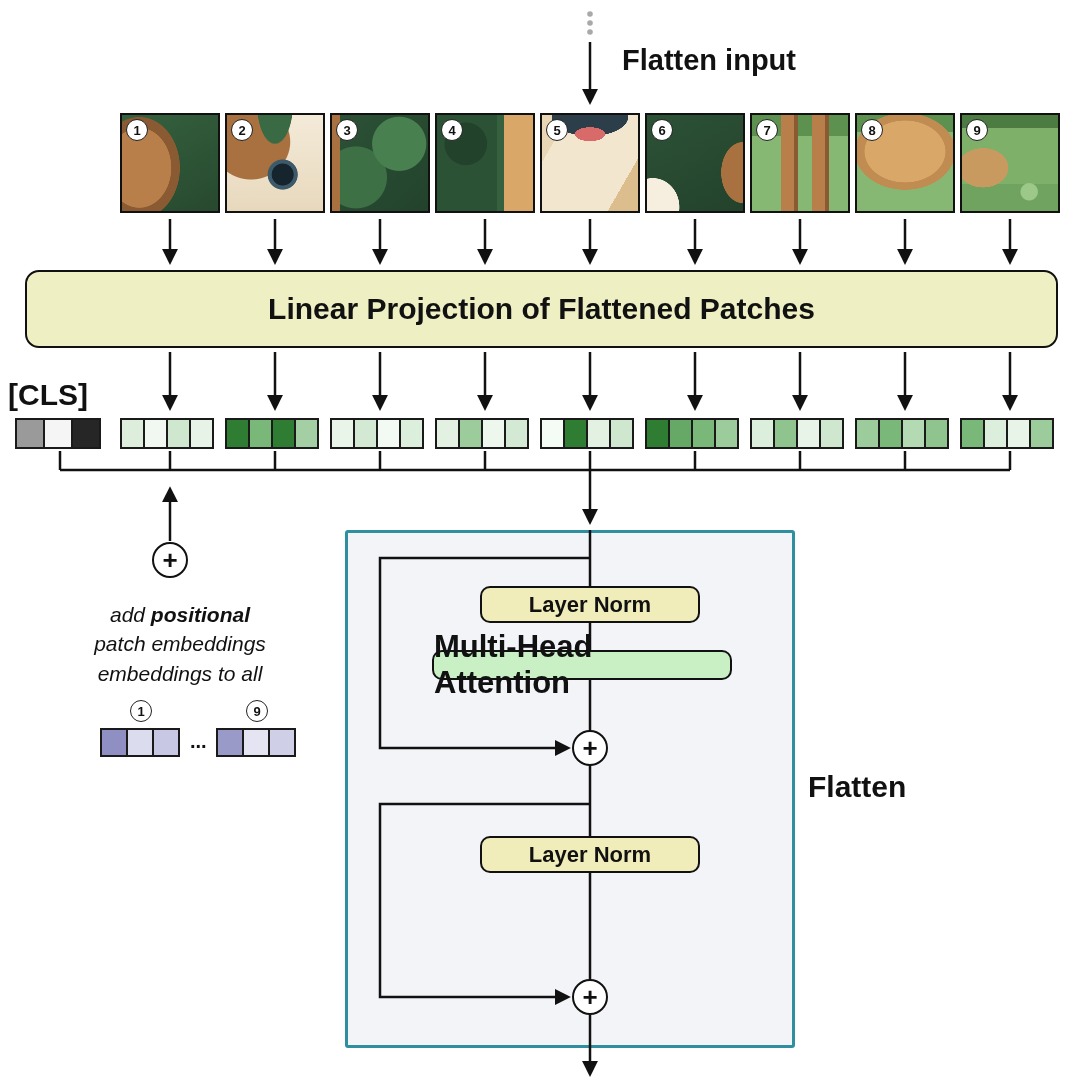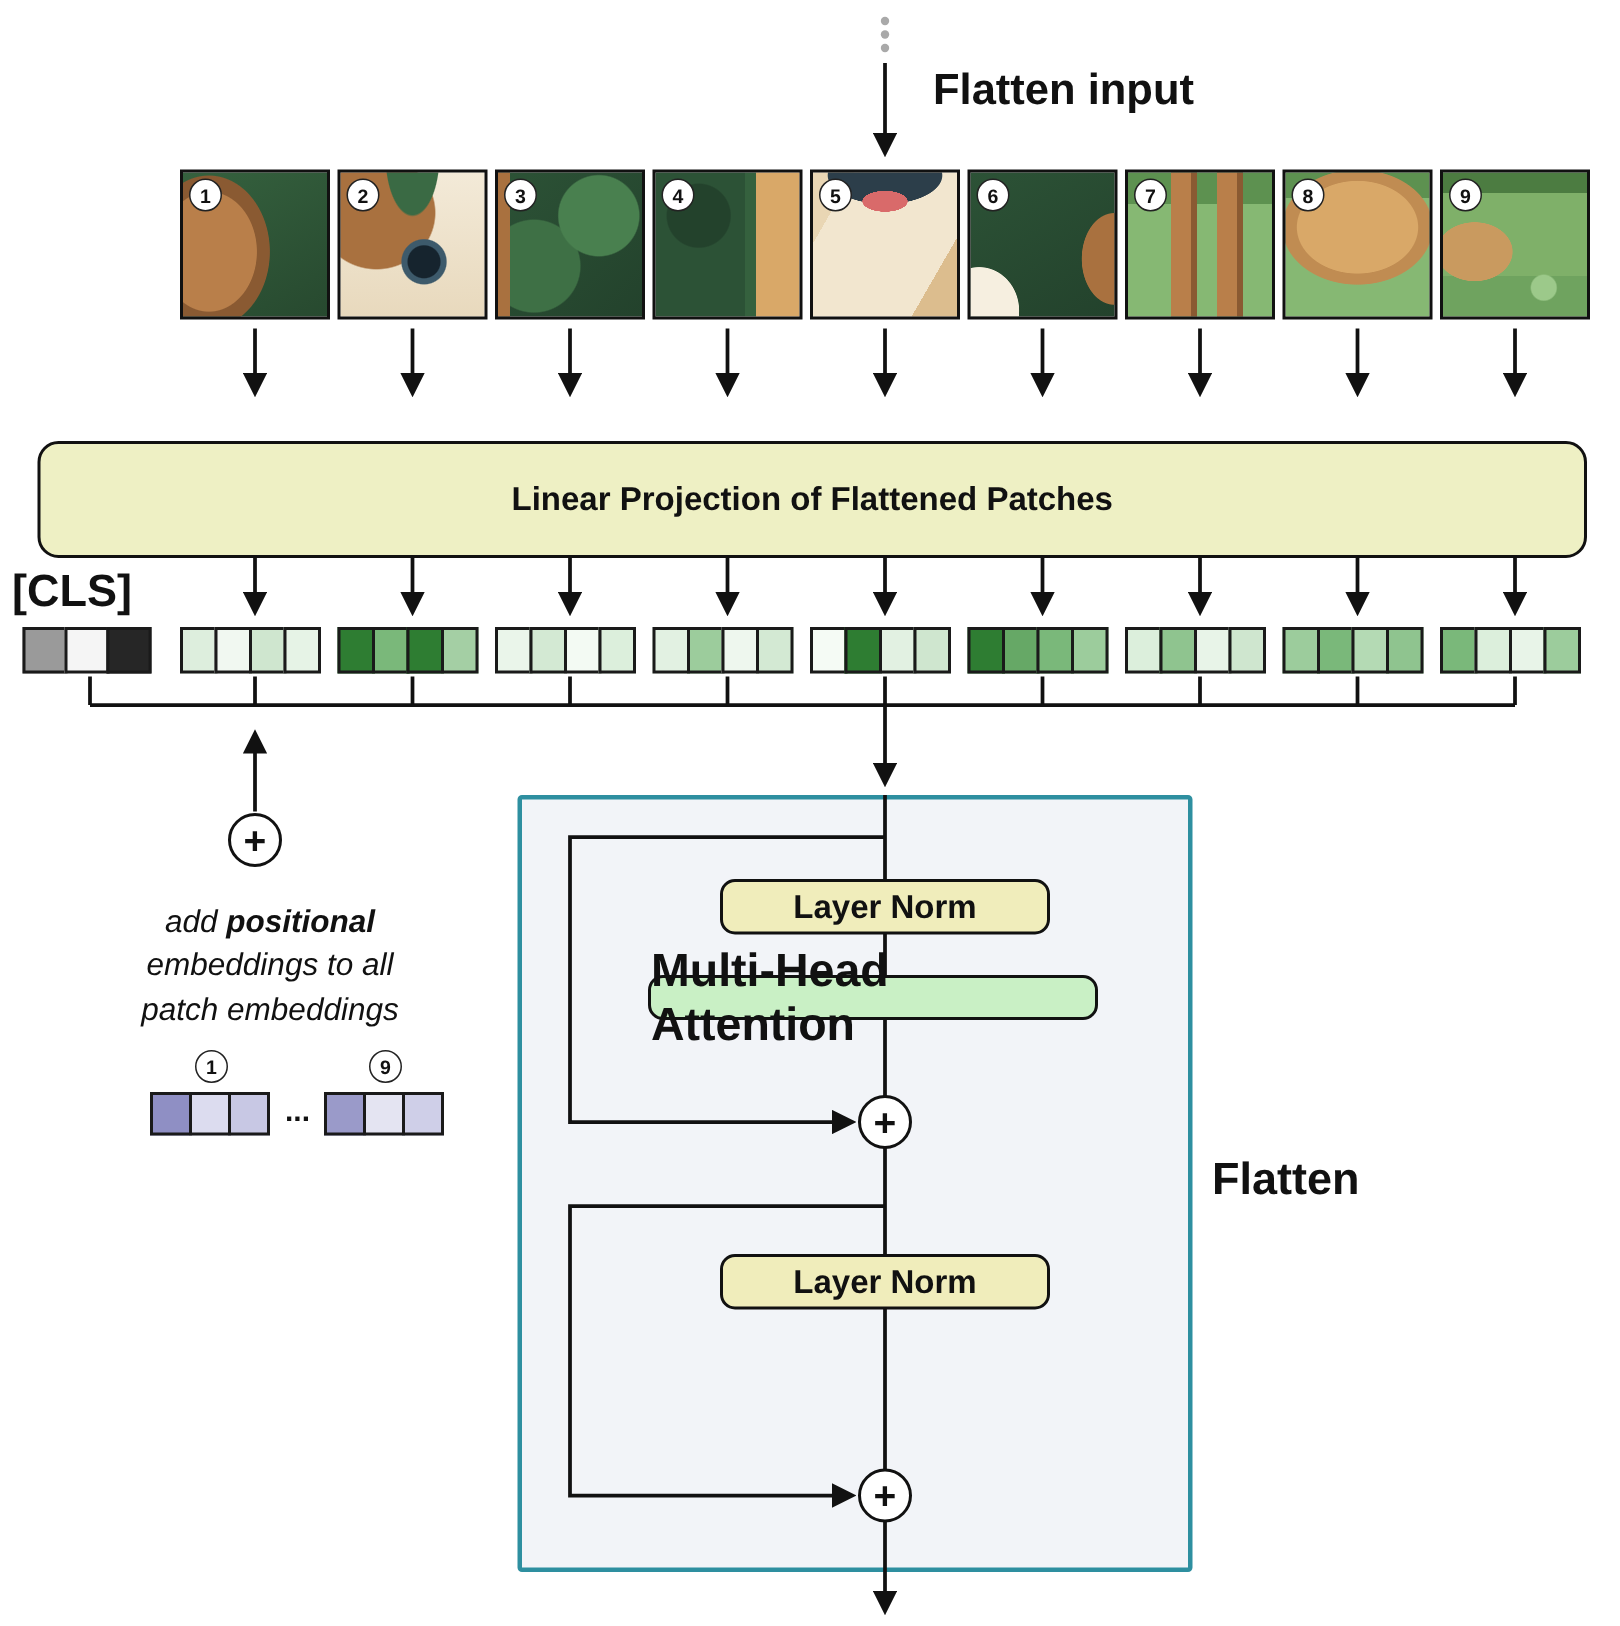--- a/index.html
+++ b/index.html
@@ -84,23 +84,22 @@
     radial-gradient(circle at 70% 80%, #9cc98a 0 8%, transparent 9%),
     linear-gradient(180deg, #4c7c41 0 14%, #7fb069 14% 72%, #6fa35f 72%); }
 
   
   .projection {
     left: 25px; top: 270px;
     width: 1033px; height: 78px;
     border: 2.5px solid #111;
     border-radius: 14px;
     display: flex; align-items: center; justify-content: center;
-    font-size: 22px; font-weight: 800;
-    z-index: 2;
-    margin-top: 24px;
+    font-size: 30px; font-weight: 800;
+    z-index: 2;
   }
 
   
   .cls-label {
     left: 8px; top: 378px;
     font-size: 30px; font-weight: 800;
     z-index: 2;
   }
   .token {
     position: absolute;
@@ -358,22 +357,22 @@
   <div class="token" style="left:960px">
       <div class="cell" style="background: rgb(122, 184, 122);"></div>
       <div class="cell" style="background: rgb(220, 239, 220);"></div>
       <div class="cell" style="background: rgb(232, 244, 232);"></div>
       <div class="cell" style="background: rgb(156, 204, 156);"></div>
     </div>
 
   <div class="plus-circle" style="left:152px; top:542px">+</div>
   <div class="abs pos-note">
     <div><span>add </span><b>positional</b></div>
+    <div>patch embeddings</div>
     <div>embeddings to all</div>
-    <div>patch embeddings</div>
   </div>
   <div class="pos-num" style="left:130px">1</div>
   <div class="pos-num" style="left:246px">9</div>
   <div class="pos-token" style="left:100px">
       <div class="cell" style="background: rgb(143, 143, 196);"></div>
       <div class="cell" style="background: rgb(220, 220, 239);"></div>
       <div class="cell" style="background: rgb(200, 200, 228);"></div>
     </div>
   <div class="abs pos-ellipsis">...</div>
   <div class="pos-token" style="left:216px">

